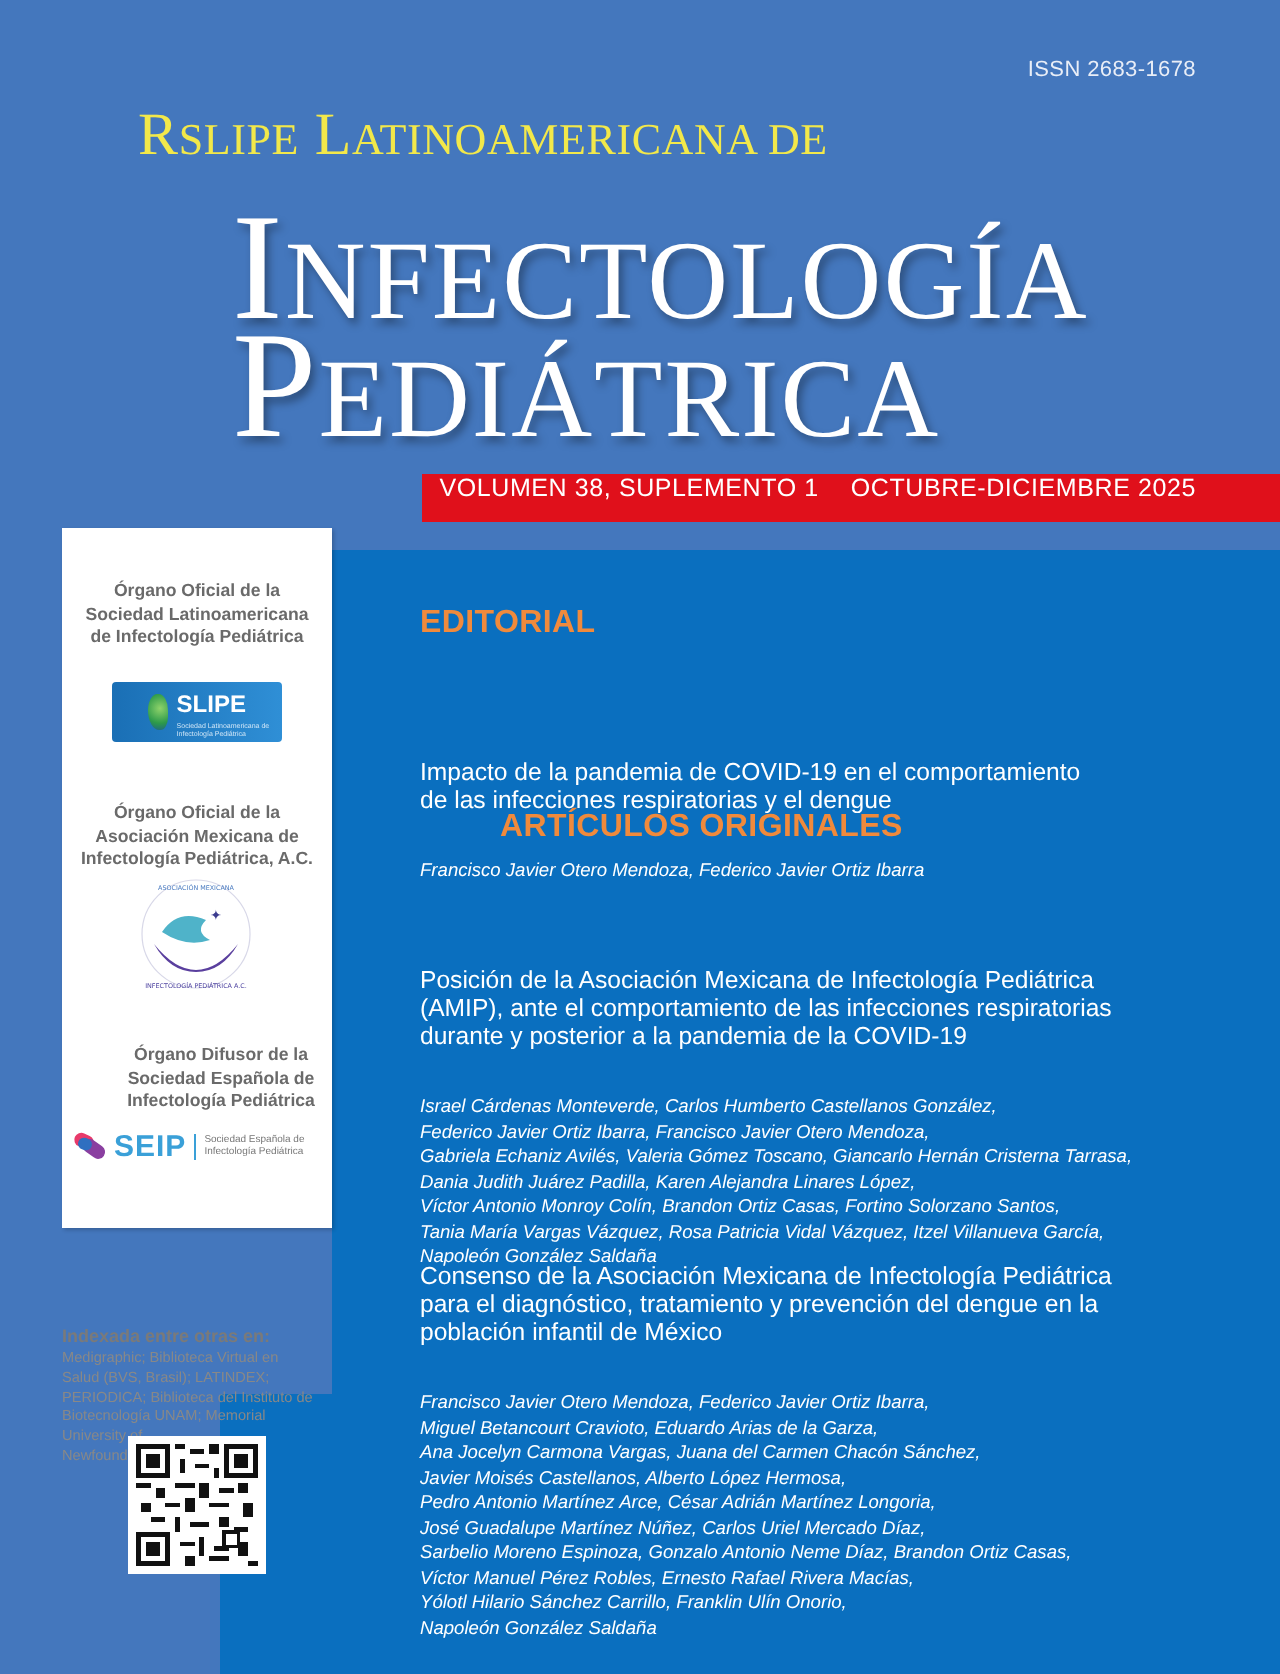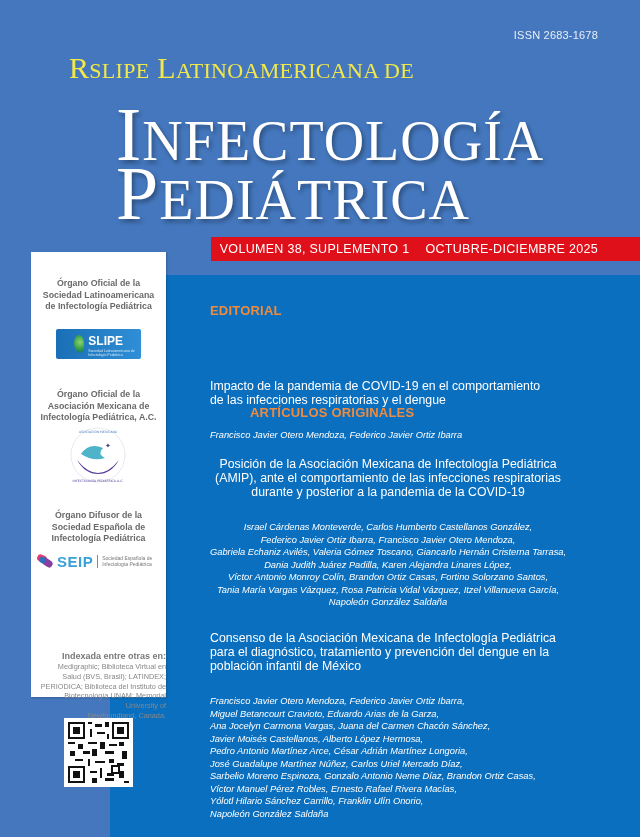--- a/index.html
+++ b/index.html
@@ -10,59 +10,59 @@
 
   .revista { position: absolute; top: 53px; left: 69px; color: #f2e84a; font-family: "Liberation Serif", serif; font-size: 30px; letter-spacing: 0.3px; line-height: 1; }
   .revista .sc { font-size: 22px; }
 
   .title-line { position: absolute; left: 116px; color: #ffffff; font-family: "Liberation Serif", serif; line-height: 1; text-shadow: 2px 3px 4px rgba(0,0,0,0.35); letter-spacing: 1px; }
   .title-line .big { font-size: 76px; }
   .title-line .sm { font-size: 56px; }
   .t1 { top: 96px; }
   .t2 { top: 155px; }
 
-  .redbar { position: absolute; top: 237px; left: 211px; width: 429px; height: 24px; background: #e0101b; color: #ffffff; font-size: 12.5px; display: flex; align-items: center; justify-content: flex-end; padding-right: 42px; gap: 16px; letter-spacing: 0.3px; }
+  .redbar { position: absolute; top: 237px; left: 211px; width: 429px; height: 24px; background: #e0101b; color: #ffffff; font-size: 12.5px; display: flex; justify-content: flex-end; padding-right: 42px; gap: 16px; letter-spacing: 0.3px; }
 
   
   .panel-top { position: absolute; top: 275px; left: 166px; width: 474px; height: 562px; background: #0a6fbf; }
   .panel-bottom { position: absolute; top: 697px; left: 110px; width: 56px; height: 140px; background: #0a6fbf; }
 
-  .card { position: absolute; top: 252px; left: 31px; width: 135px; height: 445px; background: #ffffff; box-shadow: 1px 1px 2px rgba(0,0,0,0.2); }
+  .card { position: absolute; top: 264px; left: 31px; width: 135px; height: 350px; background: #ffffff; box-shadow: 1px 1px 2px rgba(0,0,0,0.2); }
   .org { position: absolute; left: 0; width: 135px; text-align: center; color: #6a6a6a; font-size: 8.8px; font-weight: bold; line-height: 11.5px; }
   .org1 { top: 26px; }
   .org2 { top: 137px; }
-  .org3 { top: 258px; }
-  .idx { position: absolute; top: 399px; left: 0; width: 135px; text-align: right; color: #888; font-size: 7.3px; line-height: 9.8px; }
+  .org3 { top: 258px; margin-left: 12px; }
+  .idx { position: absolute; top: 399px; left: 0; width: 135px; text-align: left; color: #888; font-size: 7.3px; line-height: 9.8px; }
   .idx .hd { font-size: 9px; font-weight: bold; color: #7a7a7a; display:block; line-height: 11px; }
 
   .slipe { position: absolute; top: 77px; left: 25px; width: 85px; height: 30px; background: linear-gradient(90deg,#1a6fb5,#2f8fd6); border-radius: 2px; display:flex; align-items:center; padding-left: 18px; }
   .slipe .leaf { width: 16px; height: 18px; border-radius: 50% 50% 40% 60%; background: radial-gradient(circle at 60% 40%, #8fd36a, #2d9a4a 60%, #1b5e8e); margin-right: 4px; }
   .slipe .txt { color:#fff; font-weight:bold; font-size: 12px; line-height: 1; }
   .slipe .sub { color:#d0e6f7; font-size: 3.5px; display:block; line-height: 4px; }
 
   .amip { position: absolute; top: 172px; left: 36px; width: 62px; height: 62px; }
 
   .seip { position: absolute; top: 300px; left: 6px; width: 124px; height: 18px; display:flex; align-items:center; }
   .seip .mark { width: 16px; height: 14px; position: relative; margin-right: 4px; }
   .seip .mark i { position:absolute; display:block; border-radius: 8px; }
   .seip .txt { color: #3aa0d8; font-weight: bold; font-size: 15px; letter-spacing: 0.5px; }
   .seip .bar { width:1px; height: 13px; background:#3aa0d8; margin: 0 4px; }
   .seip .sub { color:#777; font-size: 5px; line-height: 6px; }
 
   .qr { position: absolute; top: 718px; left: 64px; width: 69px; height: 69px; background: #ffffff; padding: 4px; }
 
   .content { position: absolute; left: 210px; color: #ffffff; }
-  .sec { color: #f08a3c; font-weight: bold; font-size: 13px; letter-spacing: 0.2px; }
+  .sec { color: #f08a3c; font-weight: bold; font-size: 16px; letter-spacing: 0.2px; }
   .atitle { font-size: 12.3px; line-height: 14px; margin-top: 46px; }
   .auth { font-style: italic; font-size: 9.3px; line-height: 12.5px; margin-top: 22px; }
 
   .s1 { top: 303px; }
   .a1 { top: 333px; }
   .s2 { top: 405px; margin-left: 40px; }
-  .a2 { top: 411px; text-align: center; }
+  .a2 { top: 437px; }
   .a3 { top: 585px; }
 </style>
 </head>
 <body>
 
 <div class="issn">ISSN 2683-1678</div>
 
 <div class="revista">
   <span>R</span><span class="sc">SLIPE</span>
   <span>L</span><span class="sc">ATINOAMERICANA DE</span>

